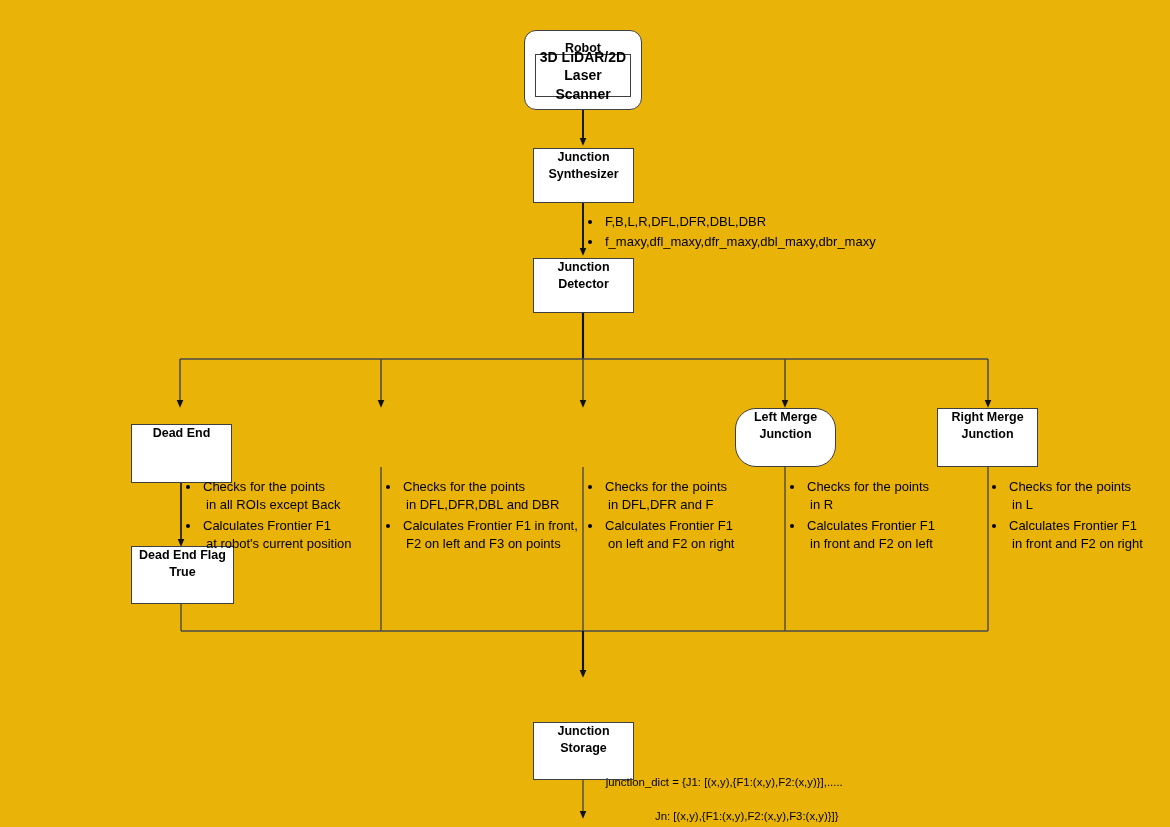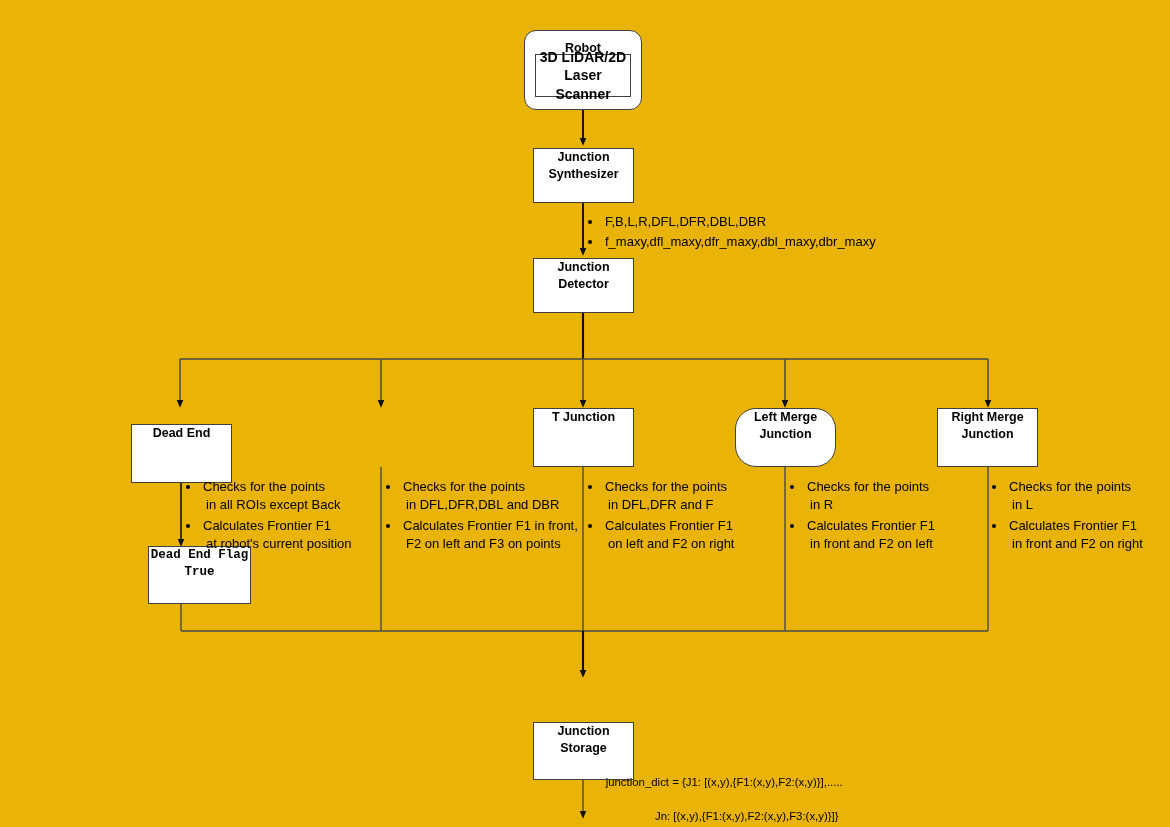--- a/index.html
+++ b/index.html
@@ -156,35 +156,32 @@
   <div class="node" style="left:533px; top:258px; width:101px; height:55px; white-space:pre-line;">
     <span class="node-title">Junction
 Detector</span>
   </div>
 
   <div class="node" style="left:131px; top:424px; width:101px; height:59px;">
     <span class="node-title">Dead End</span>
   </div>
 
 
-  <div class="node" style="left:533px; top:408px; width:101px; height:59px;">
-    <span class="node-title">T Junction</span>
-  </div>
 
   <div class="node" style="left:735px; top:408px; width:101px; height:59px; white-space:pre-line;border-radius:21px;">
     <span class="node-title">Left Merge
 Junction</span>
   </div>
 
   <div class="node" style="left:937px; top:408px; width:101px; height:59px; white-space:pre-line;">
     <span class="node-title">Right Merge
 Junction</span>
   </div>
 
-  <div class="node" style="left:148px; top:546px; width:103px; height:58px; white-space:pre-line;font-family:Liberation Mono, monospace;">
+  <div class="node" style="left:131px; top:546px; width:103px; height:58px; white-space:pre-line;">
     <span class="node-title">Dead End Flag
 True</span>
   </div>
 
   <div class="node" style="left:533px; top:677px; width:101px; height:58px;margin-top:45px;">
     <span class="node-title">Junction Storage</span>
   </div>
 
   <div class="annot" style="left:590px; top:213px;">
     <ul>

